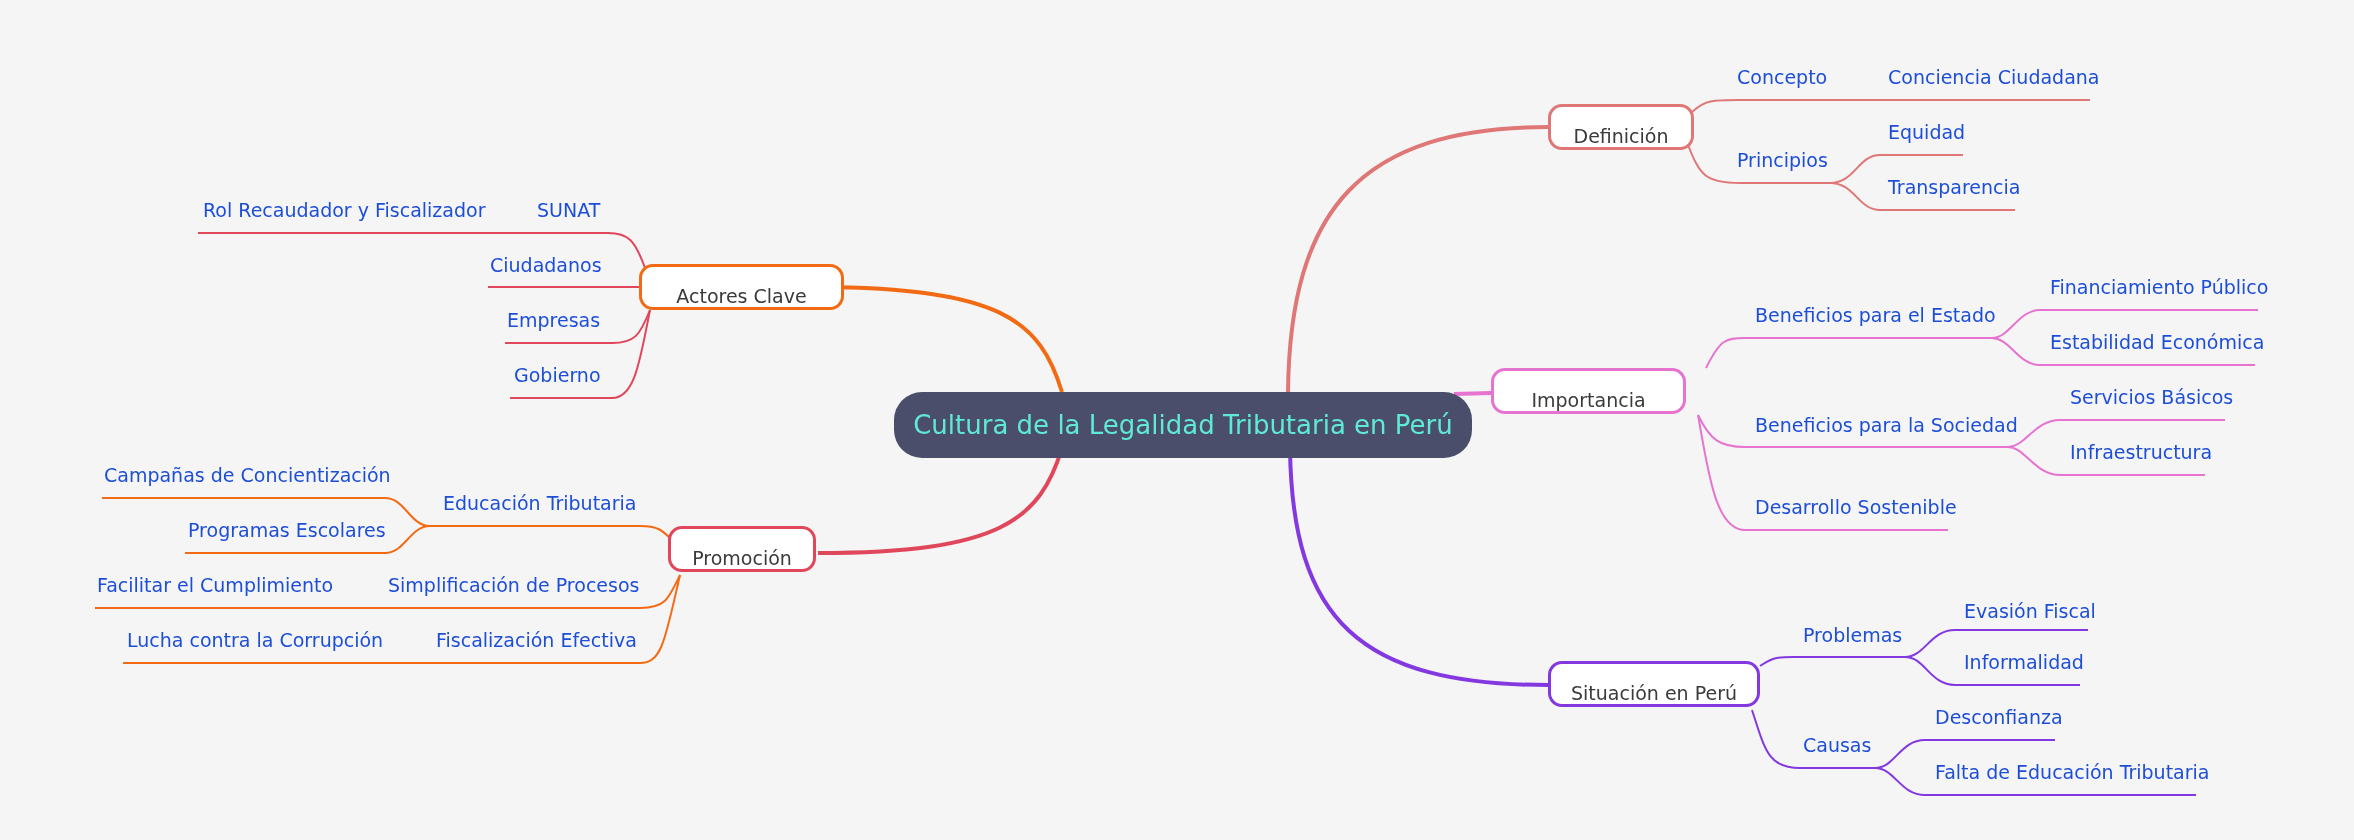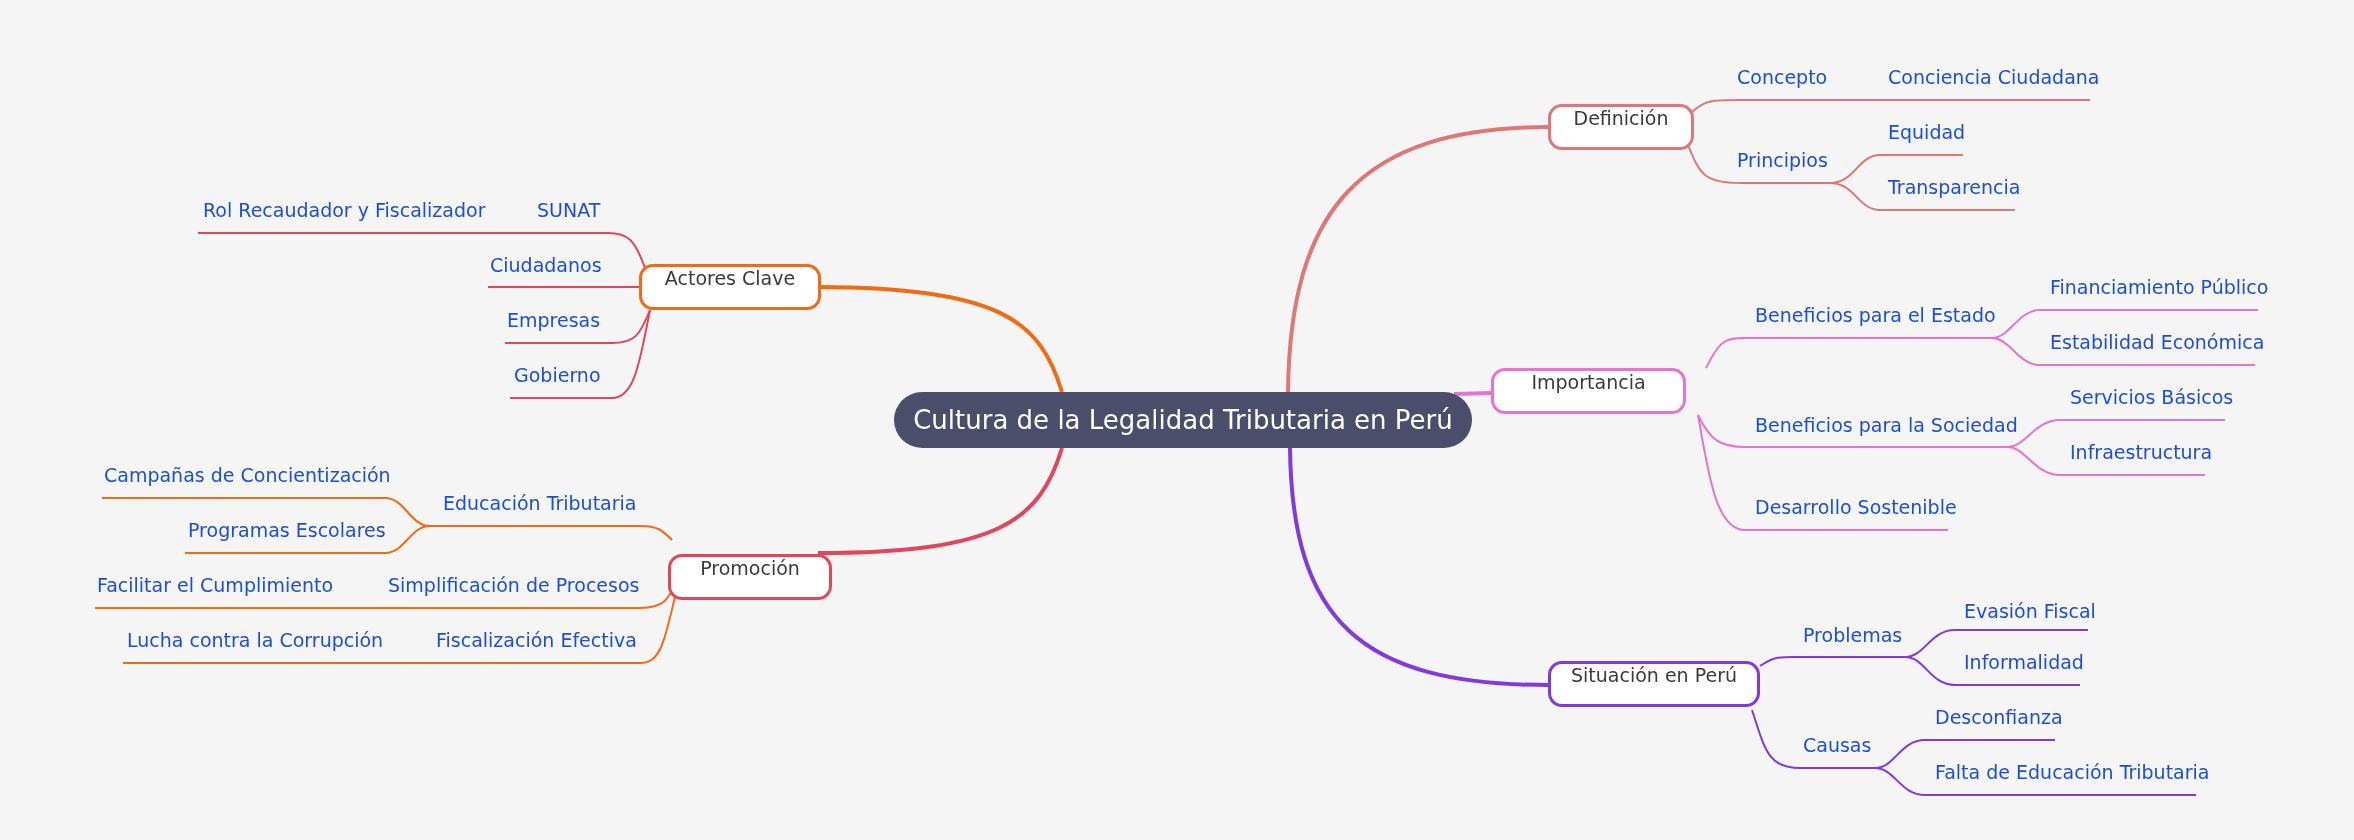--- a/index.html
+++ b/index.html
@@ -1,22 +1,22 @@
 <!DOCTYPE html>
 <html><head>
 <meta charset="utf-8">
 <style>
   html, body { margin:0; padding:0; }
   body { width:2354px; height:840px; background:#f5f5f5; position:relative; overflow:hidden;
          font-family:"DejaVu Sans","Liberation Sans",sans-serif; }
   svg.links { position:absolute; left:0; top:0; }
-  .root { position:absolute; left:894px; top:392px; width:578px; height:56px; border-radius:28px;
-          background:#4b4e6a; color:#ffffff; font-size:26px; display:flex; align-items:center; justify-content:center; }
+  .root { position:absolute; left:894px; top:392px; width:578px; height:66px; border-radius:28px;
+          background:#4b4e6a; color:#5eead4; font-size:26px; display:flex; align-items:center; justify-content:center; }
   .branch { position:absolute; height:46px; border-radius:14px; background:#fff; border:3px solid;
-            box-sizing:border-box; display:flex; align-items:flex-start; justify-content:center; font-size:19px; color:#3a3a3a; }
+            box-sizing:border-box; display:flex; align-items:flex-end; justify-content:center; font-size:19px; color:#3a3a3a; }
   .leaf { position:absolute; font-size:19px; color:#1d4ed8; white-space:nowrap; line-height:22px; }
 </style>
 </head>
 <body>
 
 <svg class="links" width="2354" height="840">
 
   <path d="M1288 392 C1290 210 1360 127 1548 127" stroke="#e07777" stroke-width="4" fill="none"></path>
   <path d="M1454 394 C1480 393 1510 392 1548 392" stroke="#e673cf" stroke-width="4" fill="none"></path>
   <path d="M1290 448 C1292 620 1360 685 1548 685" stroke="#8338e0" stroke-width="4" fill="none"></path>
@@ -92,30 +92,30 @@
 <div class="branch" style="left:1548px;top:661px;width:212px;border-color:#8338e0">
   <span>Situación en Perú</span>
 </div>
 <div class="leaf" style="left:1803px;top:624px">Problemas</div>
 <div class="leaf" style="left:1964px;top:600px">Evasión Fiscal</div>
 <div class="leaf" style="left:1964px;top:651px">Informalidad</div>
 <div class="leaf" style="left:1803px;top:734px">Causas</div>
 <div class="leaf" style="left:1935px;top:706px">Desconfianza</div>
 <div class="leaf" style="left:1935px;top:761px">Falta de Educación Tributaria</div>
 
-<div class="branch" style="left:639px;top:264px;width:182px;border-color:#f26b14">
+<div class="branch" style="left:639px;top:264px;width:205px;border-color:#f26b14">
   <span>Actores Clave</span>
 </div>
 <div class="leaf" style="left:537px;top:199px">SUNAT</div>
 <div class="leaf" style="left:203px;top:199px">Rol Recaudador y Fiscalizador</div>
 <div class="leaf" style="left:490px;top:254px">Ciudadanos</div>
 <div class="leaf" style="left:507px;top:309px">Empresas</div>
 <div class="leaf" style="left:514px;top:364px">Gobierno</div>
 
-<div class="branch" style="left:668px;top:554px;width:164px;border-color:#e0475a">
+<div class="branch" style="left:668px;top:526px;width:148px;border-color:#e0475a">
   <span>Promoción</span>
 </div>
 <div class="leaf" style="left:443px;top:492px">Educación Tributaria</div>
 <div class="leaf" style="left:104px;top:464px">Campañas de Concientización</div>
 <div class="leaf" style="left:188px;top:519px">Programas Escolares</div>
 <div class="leaf" style="left:388px;top:574px">Simplificación de Procesos</div>
 <div class="leaf" style="left:97px;top:574px">Facilitar el Cumplimiento</div>
 <div class="leaf" style="left:436px;top:629px">Fiscalización Efectiva</div>
 <div class="leaf" style="left:127px;top:629px">Lucha contra la Corrupción</div>
 

